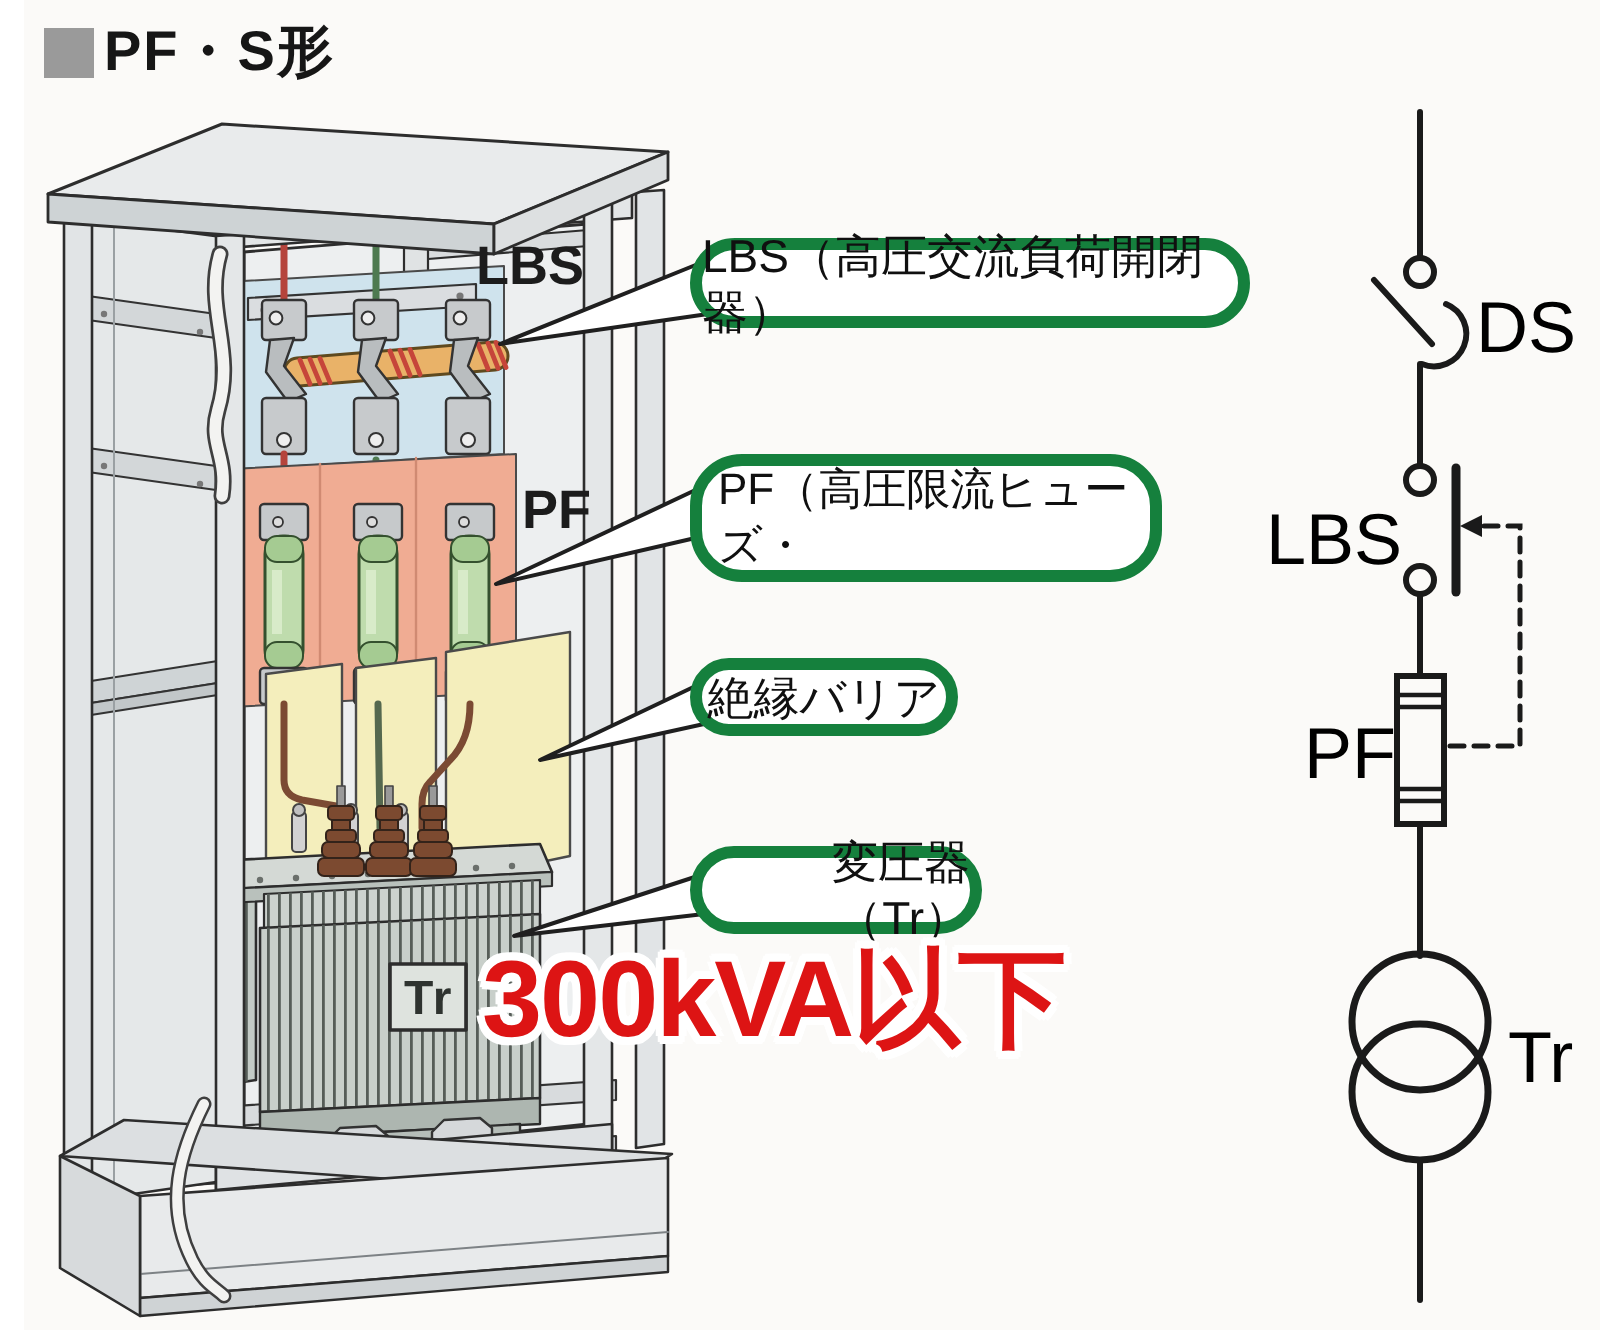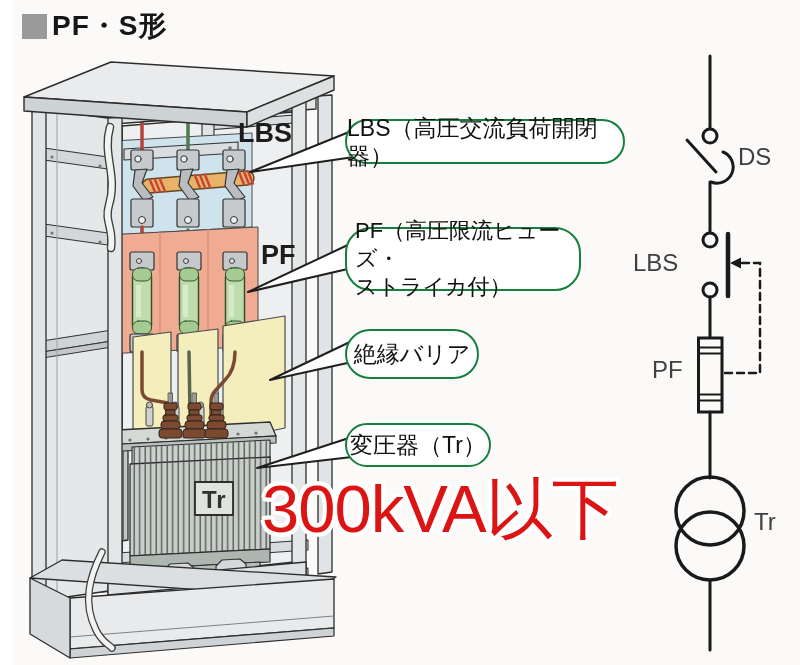--- a/index.html
+++ b/index.html
@@ -6,35 +6,34 @@
   .stage{
     position:relative;width:800px;height:665px;overflow:hidden;
     background:#fbfaf8;font-family:"Liberation Sans",sans-serif;margin-left:12px;
   }
   .stage svg{position:absolute;left:0;top:0;}
   .abs{position:absolute;white-space:nowrap;}
   .page-title{left:10px;top:7px;display:flex;align-items:center;gap:5px;
     font-size:28px;font-weight:700;color:#161616;letter-spacing:1px;}
   .title-square{width:25px;height:25px;background:#9a9a9a;display:inline-block;}
   .draw-label{font-size:27px;font-weight:600;color:#1c1c1c;}
-  .circ-label{font-size:24px;font-weight:500;color:#404040;}
+  .circ-label{font-size:36px;font-weight:500;color:#000000;}
   .tr-plate-label{font-size:24px;font-weight:700;color:#2e332f;letter-spacing:1px;}
   .bubble{
-    position:absolute;background:#ffffff;border:2px solid #15803d;border-radius:26px;
+    position:absolute;background:#ffffff;border:6px solid #15803d;border-radius:26px;
     display:flex;align-items:center;justify-content:center;
     font-size:23px;font-weight:500;color:#101010;line-height:28px;box-sizing:border-box;
   }
   .bubble.multiline{justify-content:flex-start;padding-left:8px;}
   .capacity-note{
-    left:229px;top:464px;font-size:67px;font-weight:400;color:#dd1414;letter-spacing:-1px;
+    left:229px;top:464px;font-size:54px;font-weight:700;color:#dd1414;letter-spacing:-1px;
     text-shadow:
       -3px -3px 0 #fff, 3px -3px 0 #fff, -3px 3px 0 #fff, 3px 3px 0 #fff,
       -4px 0 0 #fff, 4px 0 0 #fff, 0 -4px 0 #fff, 0 4px 0 #fff,
       -2px 4px 0 #fff, 2px 4px 0 #fff, -2px -4px 0 #fff, 2px -4px 0 #fff;
-    padding-left: 21px;
   }
 </style>
 </head>
 <body>
 
 <div class="stage">
 
   <svg width="800" height="665" viewBox="0 0 800 665">
     <defs>
       <pattern id="finpat" width="5.5" height="8" patternUnits="userSpaceOnUse">
@@ -276,25 +275,24 @@
   <div class="abs draw-label" style="left:249px;top:240px;">PF</div>
   <div class="abs tr-plate-label" style="left:190px;top:486px;">Tr</div>
 
   <div class="bubble" style="left:333px;top:119px;width:280px;height:45px;">
     <span>LBS（高圧交流負荷開閉器）</span>
   </div>
 
   <div class="bubble multiline" style="left:333px;top:227px;width:236px;height:64px;font-size:22px;">
     <span>
       <span style="display:block;">PF（高圧限流ヒューズ・</span>
-      <span style="display:block;">ストライカ付）</span>
     </span>
   </div>
 
-  <div class="bubble" style="left:333px;top:329px;width:134px;height:50px;">
+  <div class="bubble" style="left:333px;top:329px;width:134px;height:39px;">
     <span>絶縁バリア</span>
   </div>
 
   <div class="bubble" style="left:333px;top:423px;width:146px;height:44px;text-align:right;">
     <span>変圧器（Tr）</span>
   </div>
 
   <div class="abs capacity-note">300kVA以下</div>
 
   <div class="abs circ-label" style="left:726px;top:143px;">DS</div>

